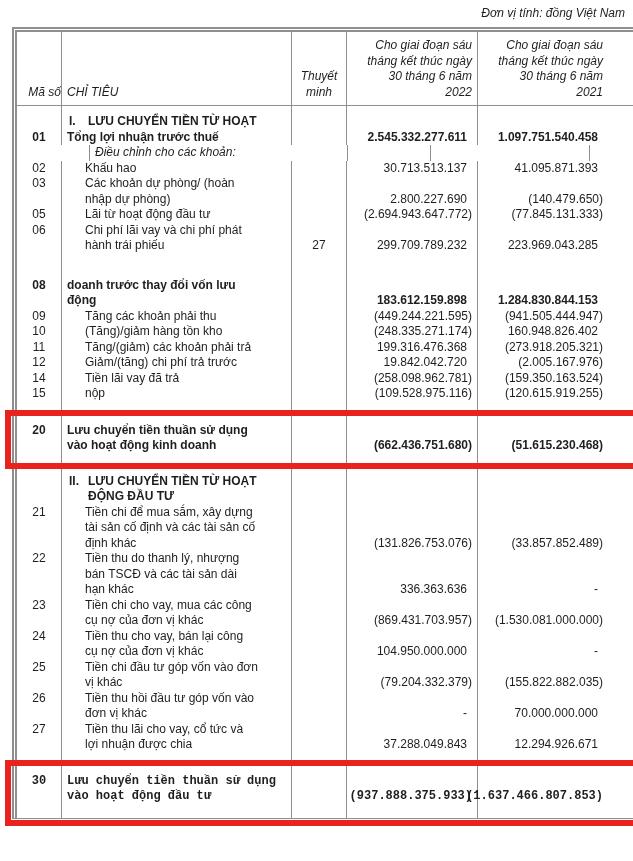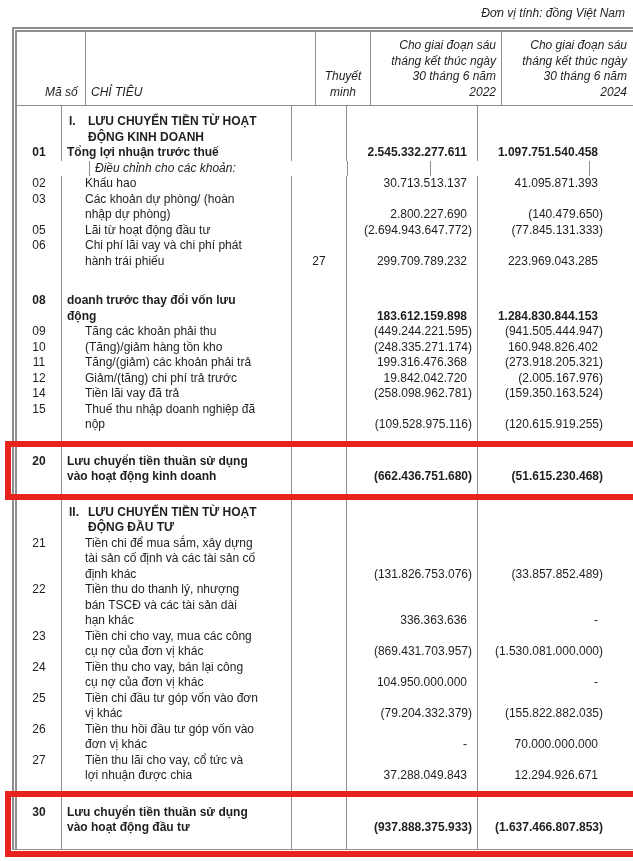--- a/index.html
+++ b/index.html
@@ -52,36 +52,36 @@
 
   .sec, .bold { font-weight: bold; }
   .italic { font-style: italic; gap: 28px; }
 
   .c-val .pos { margin-right: 5px; text-align: center; }
 
   
   .total { border-top: 2px solid #d946ef; border-bottom: 1px solid #8f8f8f; }
   .total .c { padding-top: 7px; padding-bottom: 9px; }
   .total.tall { border-bottom: none; }
-  .total.tall .c { padding-top: 9px; padding-bottom: 13px; }
+  .total.tall .c { padding-top: 9px; padding-bottom: 13px; font-family: Liberation Mono, monospace; }
 
   
   .hl-box {
     position: absolute;
     top: -6px; bottom: -6px; left: -12px; right: -24px;
     border: 6px solid #e8231e;
     pointer-events: none;
     z-index: 5;
   }
   .tall .hl-box { top: -5px; bottom: -8px; }
 
   
   .hdr { height: 73px; border-bottom: 1px solid #8f8f8f; font-style: italic; }
   .hdr .c { flex-direction: column; justify-content: flex-end; padding-bottom: 5px; }
-  .hdr .c-code  { align-items: flex-start; padding-left: 4px; margin-left: 24px; }
+  .hdr .c-code  { align-items: flex-end; padding-left: 4px; }
   .hdr .c-label { align-items: flex-start; padding-left: 5px; }
   .hdr .c-note  { align-items: center; }
   .hdr .c-val   { align-items: flex-end; padding-right: 5px; }
 
   .spacer .c { min-height: 0; }
 </style>
 </head>
 <body>
 
 <div class="page">
@@ -104,41 +104,40 @@
       <div class="c c-val">
         <span class="line">Cho giai đoạn sáu</span>
         <span class="line">tháng kết thúc ngày</span>
         <span class="line">30 tháng 6 năm</span>
         <span class="line">2022</span>
       </div>
       <div class="c c-val">
         <span class="line">Cho giai đoạn sáu</span>
         <span class="line">tháng kết thúc ngày</span>
         <span class="line">30 tháng 6 năm</span>
-        <span class="line">2024</span>
+        <span class="line">2021</span>
       </div>
     </div>
 
     <div>
         <div class="row spacer" style="height: 8px;">
           <div class="c c-code"></div>
           <div class="c c-label">
             <div class="lines"></div>
           </div>
           <div class="c c-note"></div>
           <div class="c c-val"></div>
           <div class="c c-val"></div>
         </div>
         <div class="row sec">
           <div class="c c-code"></div>
           <div class="c c-label">
             <span class="sec-num">I.</span>
             <div class="lines">
               <div class="line">LƯU CHUYỂN TIỀN TỪ HOẠT</div>
-              <div class="line">ĐỘNG KINH DOANH</div>
             </div>
           </div>
           <div class="c c-note"></div>
           <div class="c c-val"></div>
           <div class="c c-val"></div>
         </div>
         <div class="row bold">
           <div class="c c-code">
             <span>01</span>
           </div>
@@ -349,21 +348,20 @@
           <div class="c c-val">
             <span>(159.350.163.524)</span>
           </div>
         </div>
         <div class="row">
           <div class="c c-code">
             <span>15</span>
           </div>
           <div class="c c-label">
             <div class="lines ind">
-              <div class="line">Thuế thu nhập doanh nghiệp đã</div>
               <div class="line">nộp</div>
             </div>
           </div>
           <div class="c c-note"></div>
           <div class="c c-val">
             <span>(109.528.975.116)</span>
           </div>
           <div class="c c-val">
             <span>(120.615.919.255)</span>
           </div>

